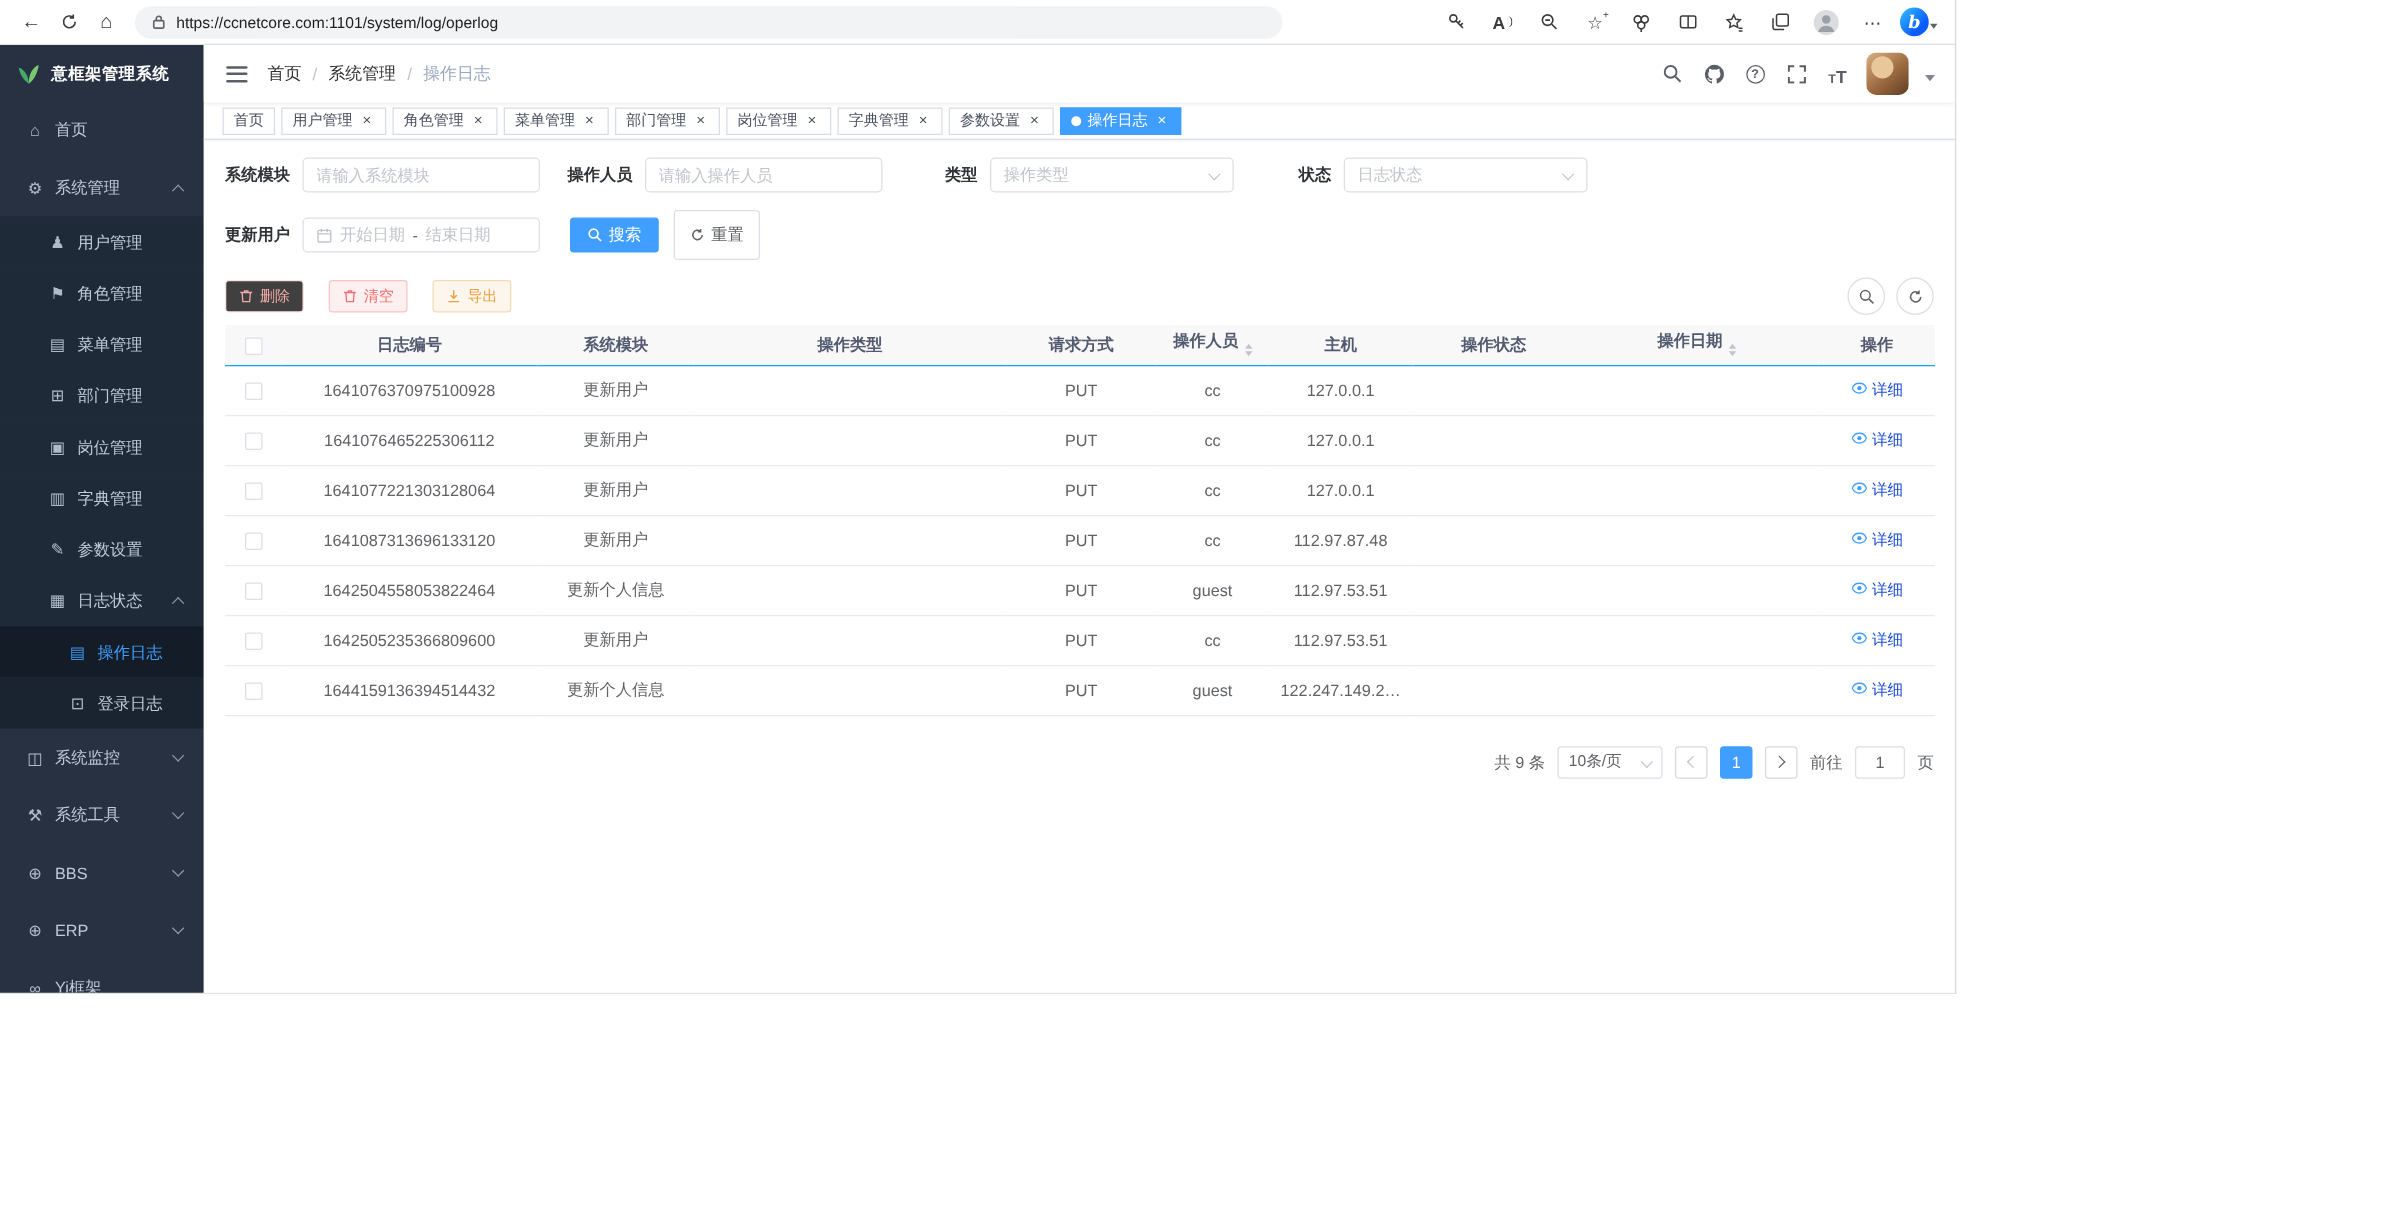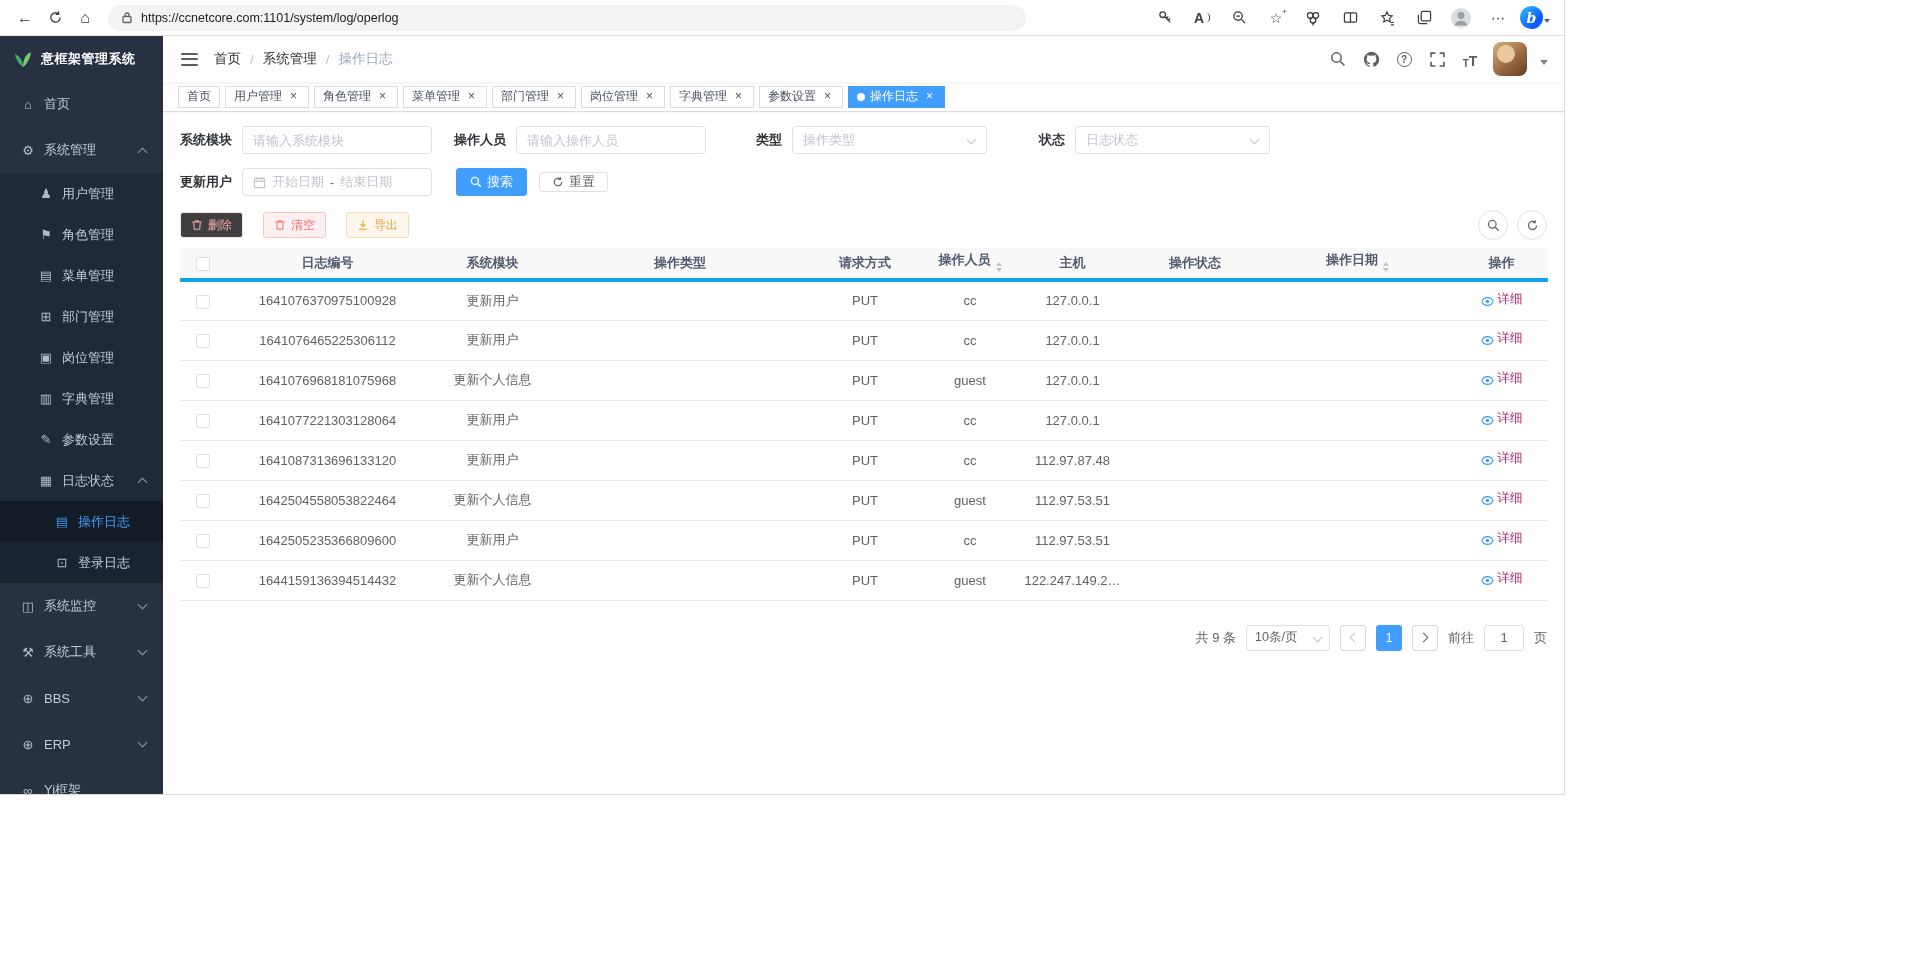--- a/index.html
+++ b/index.html
@@ -91,42 +91,42 @@
   .sel-caret{position:absolute;right:11px;top:9px;width:7px;height:7px;
              border-right:1.3px solid #c0c4cc;border-bottom:1.3px solid #c0c4cc;transform:rotate(45deg);}
   .mr22{margin-right:22px;} .mr50{margin-right:50px;} .mr52{margin-right:52px;}
   .daterange{width:190px;gap:6px;cursor:pointer;}
   .daterange .dsep{color:#606266;}
 
   .btn{display:inline-flex;align-items:center;justify-content:center;gap:5px;border-radius:3px;cursor:pointer;
        border:1px solid transparent;white-space:nowrap;}
   .btn svg{flex:none;}
   .btn-primary{background:#409eff;border-color:#409eff;color:#fff;height:28px;padding:0 13px;font-size:13px;margin-left:24px;}
-  .btn-default{background:#fff;border-color:#dcdfe6;color:#606266;height:20px;padding:0 12px;font-size:13px;margin-left:12px;}
+  .btn-default{background:#fff;border-color:#dcdfe6;color:#606266;height:40px;padding:0 12px;font-size:13px;margin-left:12px;}
   .btn-mini{height:26px;padding:0 10px;font-size:12px;margin-right:20px;}
   .btn-danger-disabled{color:#f4abab;background:#404040;border-color:#fde2e2;cursor:not-allowed;}
   .btn-danger{color:#f56c6c;background:#fef0f0;border-color:#fbc4c4;}
   .btn-warning{color:#e6a23c;background:#fdf6ec;border-color:#f5dab1;}
   .tool-right{margin-left:auto;display:flex;align-items:center;gap:9px;}
   .tool-circle{width:30px;height:30px;border:1px solid #dcdfe6;border-radius:50%;background:#fff;color:#606266;
                display:flex;align-items:center;justify-content:center;cursor:pointer;}
 
   
   table.grid{width:100%;border-collapse:collapse;table-layout:fixed;margin-top:6px;}
   .grid th{background:#f8f8f9;height:32px;font-size:13px;font-weight:700;color:#515a6e;text-align:center;
-           border-bottom:4px solid #0ea5e9;white-space:nowrap;margin-top:35px;}
+           border-bottom:1px solid #0ea5e9;white-space:nowrap;margin-top:35px;}
   .grid td{height:40px;font-size:13px;color:#606266;text-align:center;border-bottom:1px solid #e8eaec;
            white-space:nowrap;overflow:hidden;text-overflow:ellipsis;}
   .chk{width:14px;height:14px;border:1px solid #dcdfe6;border-radius:2px;background:#fff;display:inline-block;
        vertical-align:middle;cursor:pointer;}
   .sort{display:inline-flex;flex-direction:column;margin-left:5px;vertical-align:-2px;cursor:pointer;}
   .sort i{display:block;width:0;height:0;border:3.5px solid transparent;}
   .sort .asc{border-bottom:4.5px solid #c0c4cc;margin-bottom:2px;}
   .sort .desc{border-top:4.5px solid #c0c4cc;}
-  .detail-link{color:#be185d;font-size:12.5px;display:inline-flex;align-items:flex-end;gap:4px;cursor:pointer;}
+  .detail-link{color:#1d4ed8;font-size:12.5px;display:inline-flex;align-items:flex-start;gap:4px;cursor:pointer;}
 
   
   .pager{display:flex;align-items:center;justify-content:flex-end;gap:10px;margin-top:24px;font-size:13px;color:#606266;}
   .psize{width:84px;height:26px;border:1px solid #dcdfe6;border-radius:3px;background:#fff;display:flex;
          align-items:center;padding:0 22px 0 8px;font-size:12.5px;color:#606266;cursor:pointer;position:relative;}
   .psize .sel-caret{top:8px;right:8px;}
   .pbtn{width:26px;height:26px;border:1px solid #d9d9d9;border-radius:3px;background:#fff;display:flex;
         align-items:center;justify-content:center;cursor:pointer;}
   .pchev{width:7px;height:7px;border-left:1.6px solid #606266;border-bottom:1.6px solid #606266;}
   .pchev.left{transform:rotate(45deg);margin-left:3px;}
@@ -519,38 +519,20 @@
                 <td><span class="detail-link">
                     <svg width="13" height="13" viewBox="0 0 16 16" style="vertical-align:-2px;">
                       <path d="M8 3.2C4.6 3.2 2 5.5 1.1 8 2 10.5 4.6 12.8 8 12.8S14 10.5 14.9 8C14 5.5 11.4 3.2 8 3.2z" fill="none" stroke="#409eff" stroke-width="1.3"></path>
                       <circle cx="8" cy="8" r="2.1" fill="#409eff"></circle>
                     </svg>
                     <span>详细</span>
                   </span></td>
               </tr>
               <tr>
                 <td><span class="chk"></span></td>
-                <td>1641076968181075968</td>
-                <td>更新个人信息</td>
-                <td></td>
-                <td>PUT</td>
-                <td>guest</td>
-                <td>127.0.0.1</td>
-                <td></td>
-                <td></td>
-                <td><span class="detail-link">
-                    <svg width="13" height="13" viewBox="0 0 16 16" style="vertical-align:-2px;">
-                      <path d="M8 3.2C4.6 3.2 2 5.5 1.1 8 2 10.5 4.6 12.8 8 12.8S14 10.5 14.9 8C14 5.5 11.4 3.2 8 3.2z" fill="none" stroke="#409eff" stroke-width="1.3"></path>
-                      <circle cx="8" cy="8" r="2.1" fill="#409eff"></circle>
-                    </svg>
-                    <span>详细</span>
-                  </span></td>
-              </tr>
-              <tr>
-                <td><span class="chk"></span></td>
                 <td>1641077221303128064</td>
                 <td>更新用户</td>
                 <td></td>
                 <td>PUT</td>
                 <td>cc</td>
                 <td>127.0.0.1</td>
                 <td></td>
                 <td></td>
                 <td><span class="detail-link">
                     <svg width="13" height="13" viewBox="0 0 16 16" style="vertical-align:-2px;">

